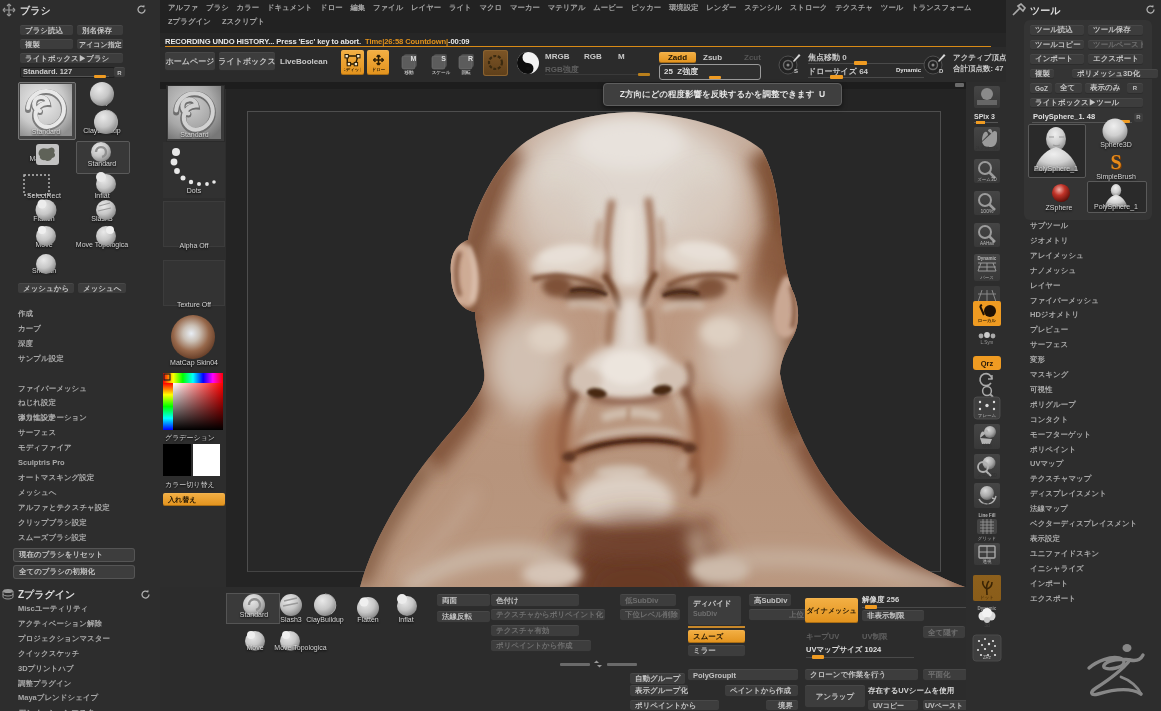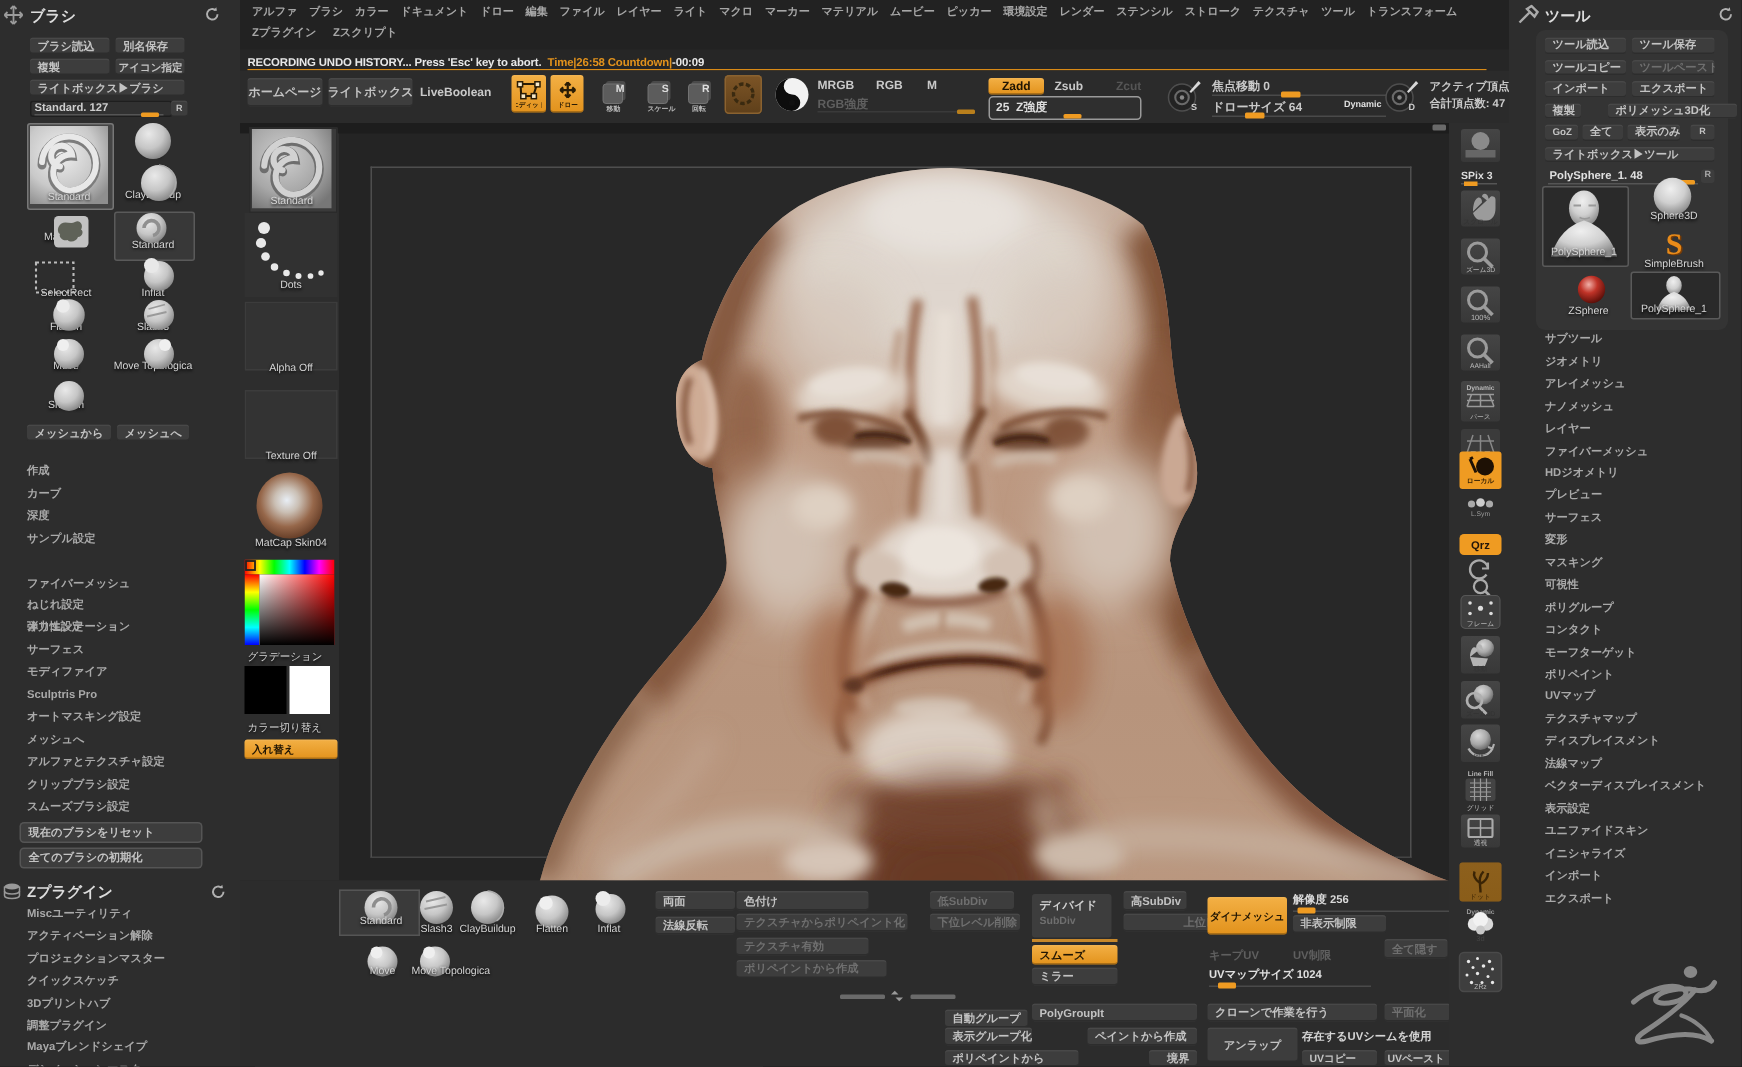--- a/index.html
+++ b/index.html
@@ -568,20 +568,21 @@
       <rect x="10" y="10" width="50" height="47" fill="url(#satx)"></rect>
       <rect x="10" y="10" width="50" height="47" fill="url(#valy)"></rect>
       <rect x="1" y="1" width="6" height="6" fill="none" stroke="#222" stroke-width="1.2"></rect>
     </svg>
     <div class="thumblbl" style="left:3px;top:351px;width:62px;text-align:left;left:5px;">グラデーション</div>
     <div class="abs" style="left:3px;top:362px;width:28px;height:32px;background:#000;"></div>
     <div class="abs" style="left:33px;top:362px;width:27px;height:32px;background:#fff;"></div>
     <div class="thumblbl" style="left:5px;top:398px;">カラー切り替え</div>
     <div class="btn orange" style="left:3px;top:411px;width:62px;height:13px;font-size:7px;">入れ替え</div>
 
+    <div class="abs" style="left:443px;top:1px;width:237px;height:21px;background:#3f3f3f;border:1px solid #5e5e5e;border-radius:4px;box-shadow:0 2px 5px rgba(0,0,0,.5);display:flex;align-items:center;justify-content:center;font-size:8.5px;font-weight:bold;color:#e3e3e3;white-space:nowrap;">Z方向にどの程度影響を反映するかを調整できます&nbsp; U</div>
   </div>
 
   <div class="abs" id="rightstrip" style="left:966px;top:82px;width:40px;height:629px;background:#2d2d2d;z-index:5;">
     <svg class="abs" style="left:0;top:0" width="40" height="629" viewBox="0 0 40 629">
       <defs>
         <linearGradient id="ibx" x1="0" y1="0" x2="0" y2="1">
             <stop offset="0" stop-color="#454545"></stop>
             <stop offset="1" stop-color="#383838"></stop>
           </linearGradient>
         <radialGradient id="isp" cx="38%" cy="32%" r="70%">

